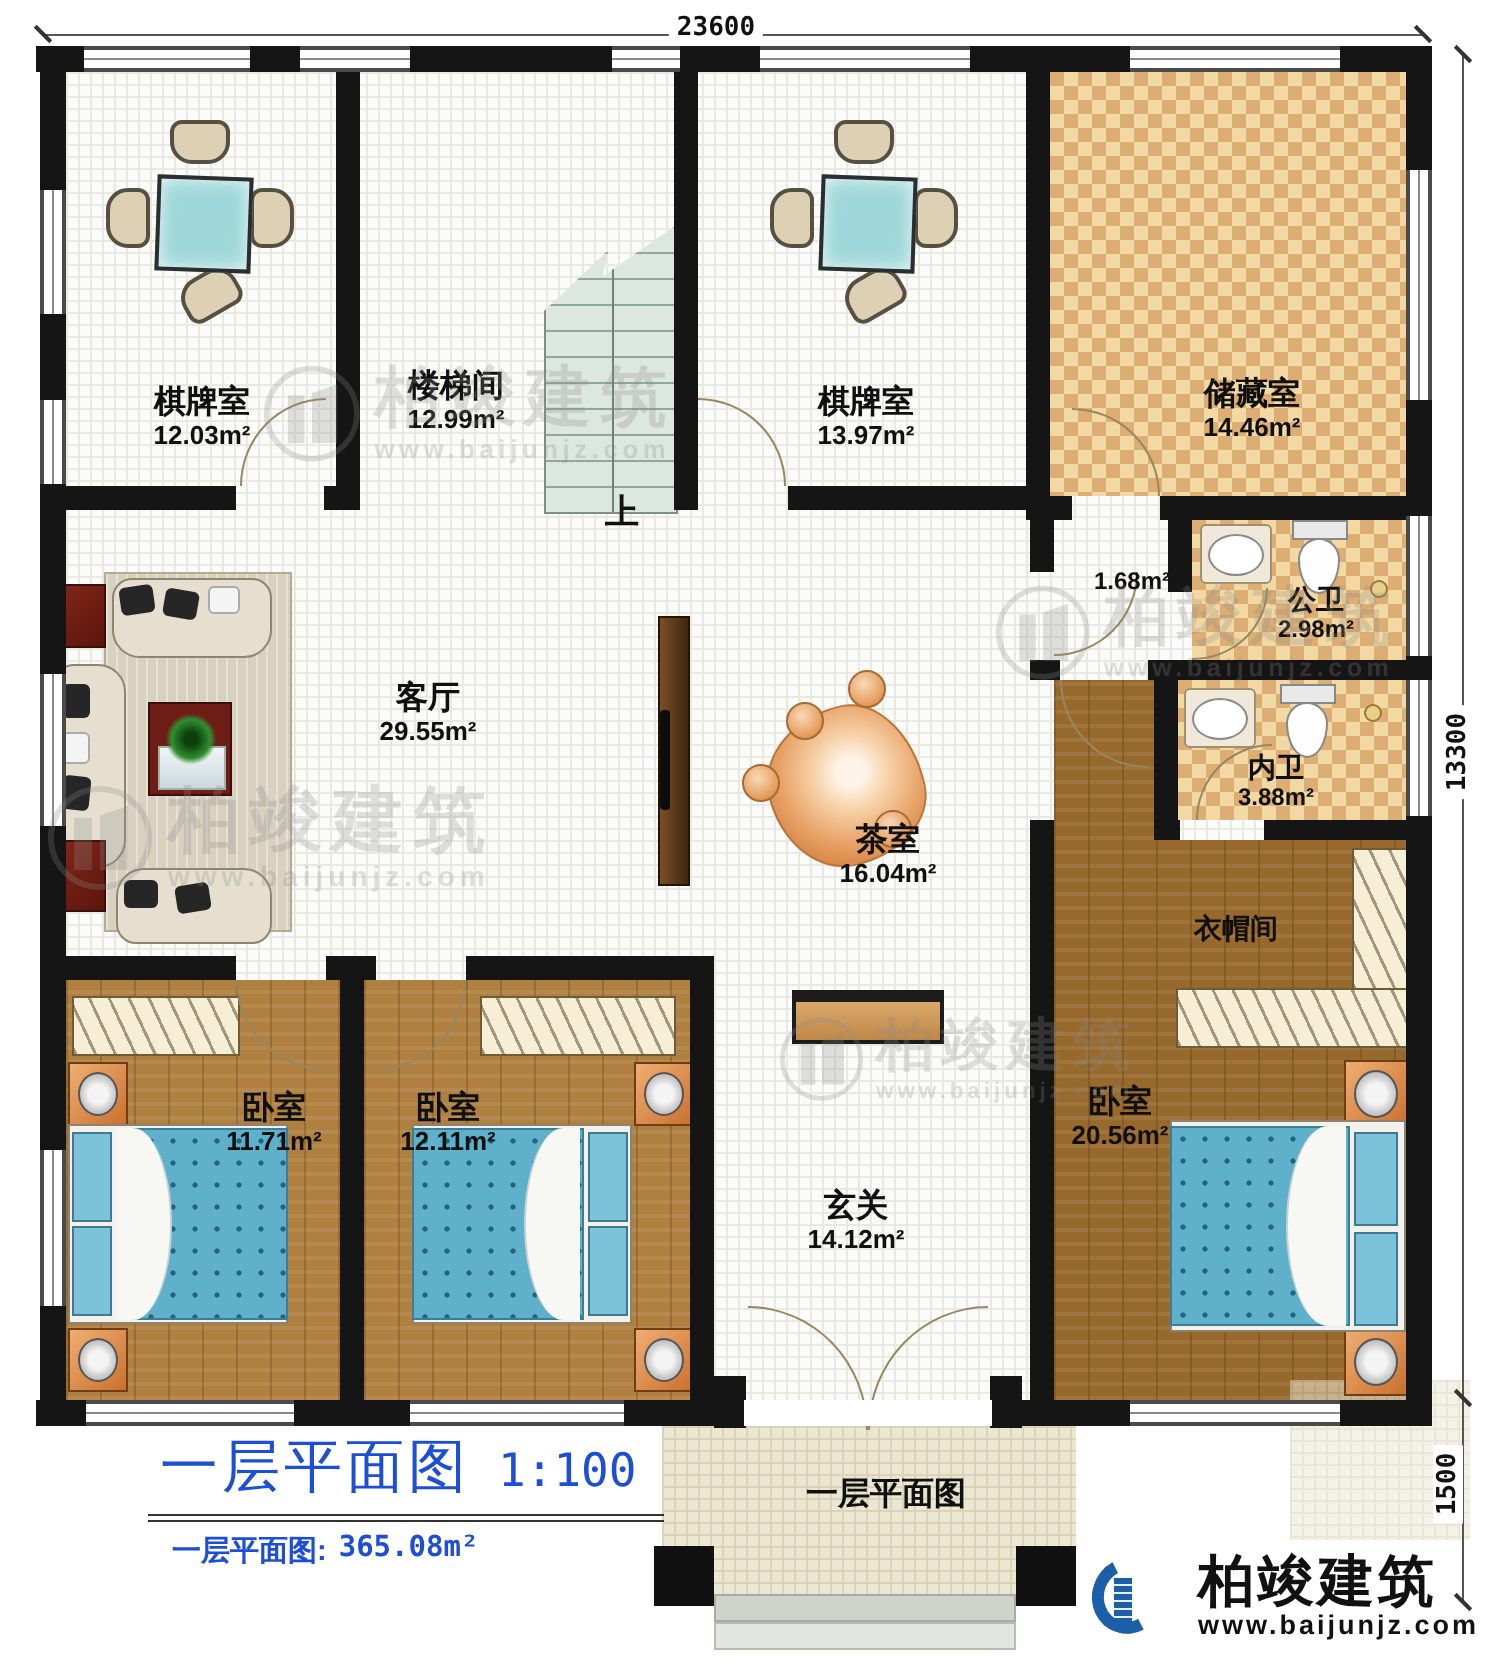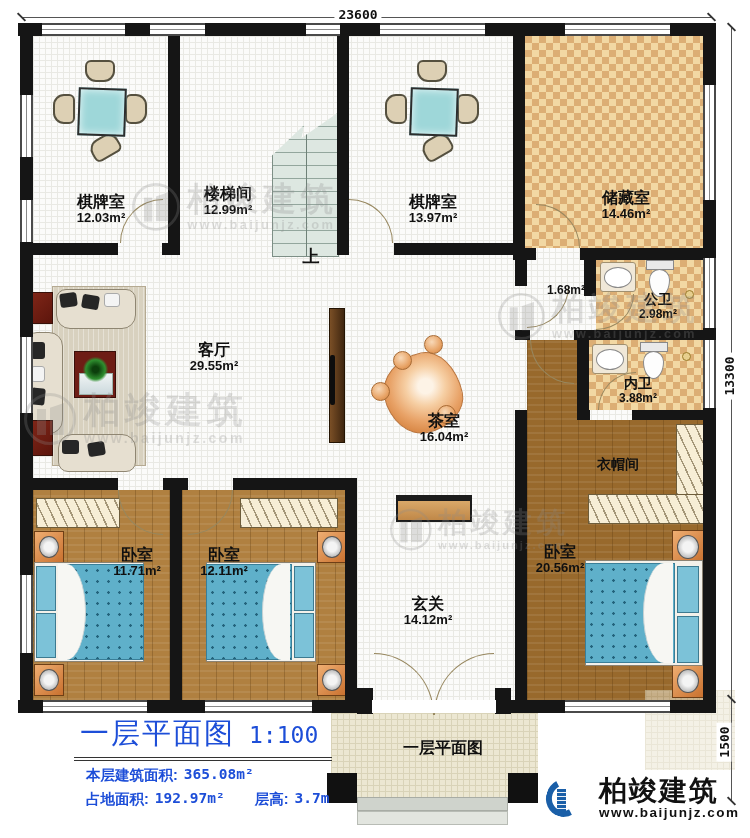--- a/index.html
+++ b/index.html
@@ -400,29 +400,22 @@
   <div class="tick" style="left:726px;top:800px;"></div>
   <div class="dimtxt rot" style="left:729px;top:376px;">13300</div>
   <div class="dimtxt rot" style="left:724px;top:742px;">1500</div>
 
   <div class="tblock">
     <div class="tb-head">
       <span class="tb-title">一层平面图</span>
       <span class="tb-scale">1:100</span>
     </div>
     <div class="tb-row">
-      <span>本层建筑面积:</span>
+      <span>一层平面图:</span>
       <span class="tb-val">365.08m²</span>
-    </div>
-    <div class="tb-row">
-      <span>占地面积:</span>
-      <span class="tb-val">192.97m²</span>
-      <span class="tb-gap"></span>
-      <span>层高:</span>
-      <span class="tb-val">3.7m</span>
     </div>
   </div>
 
   <div class="brand">
     <div class="brand-logo">
       <div class="bl-arc"></div>
         <div class="bl-block"></div>
         <div class="bl-tower"></div>
     </div>
     <div>

